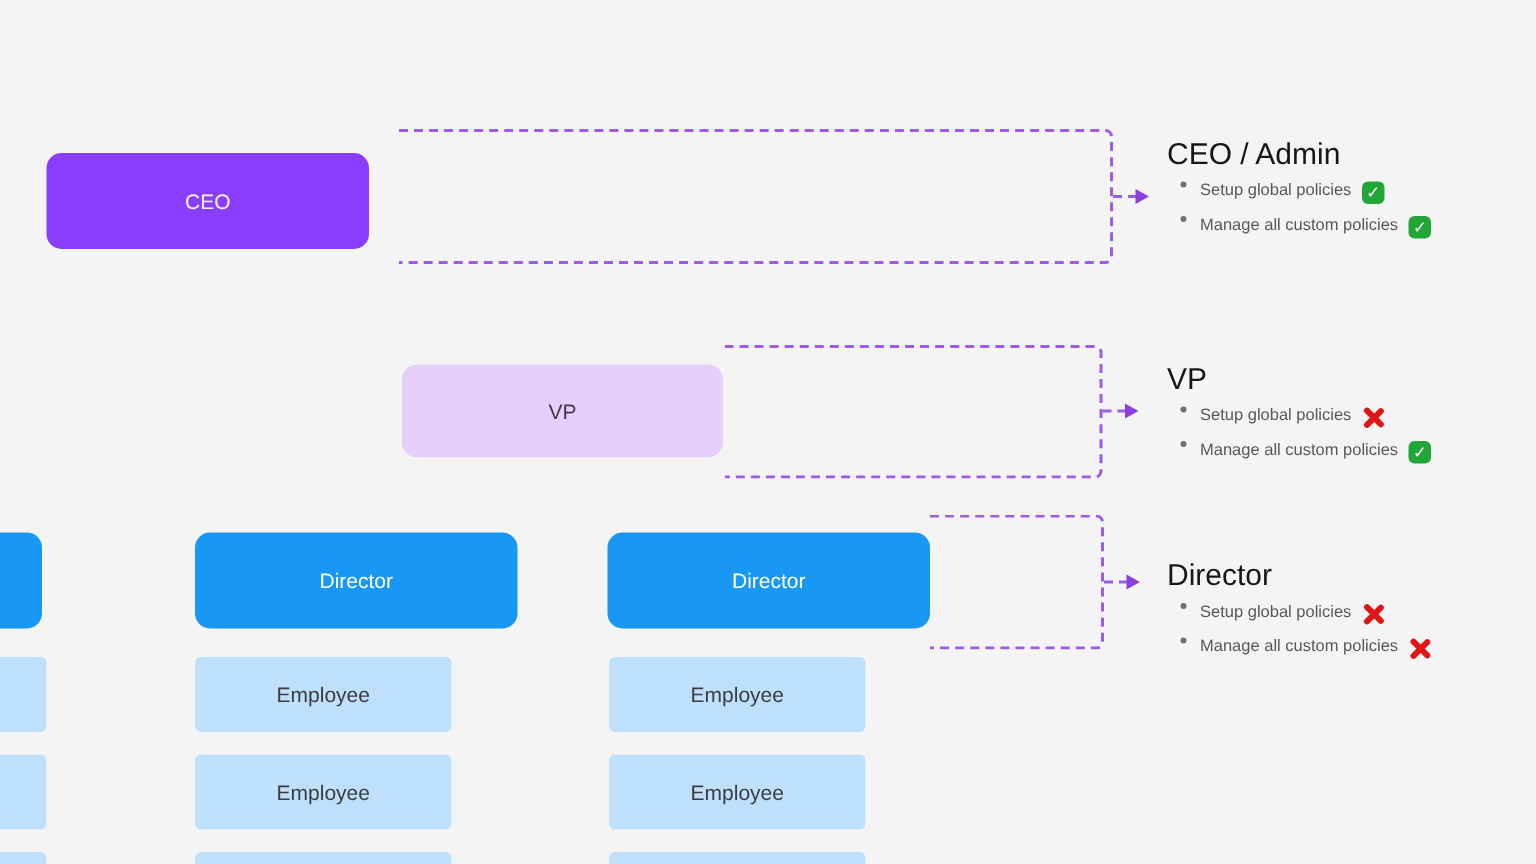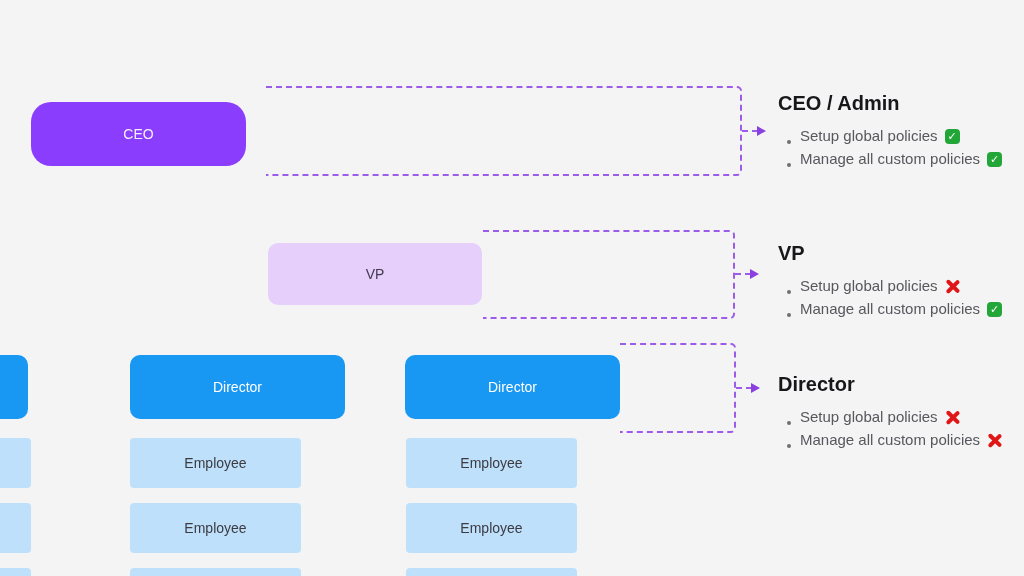--- a/index.html
+++ b/index.html
@@ -19,21 +19,21 @@
   .node {
     position: absolute;
     display: flex;
     align-items: center;
     justify-content: center;
     font-size: 14px;
     box-sizing: border-box;
   }
   .node-ceo {
     left: 31px; top: 102px; width: 215px; height: 64px;
-    background: #8b3dfe; color: #f7f1ff; border-radius: 20px;
+    background: #8b3dfe; color: #f7f1ff; border-radius: 10px;
   }
   .node-vp {
     left: 268px; top: 243px; width: 214px; height: 62px;
     background: #e6cffb; color: #42394f; border-radius: 10px;
   }
   .node-director {
     width: 215px; height: 64px;
     background: #1897f3; color: #ffffff; border-radius: 10px;
   }
   .dir-left  { left: -187px; top: 355px; }
@@ -87,28 +87,28 @@
     left: 778px;
     width: 246px;
   }
   .role-ceo { top: 90px; }
   .role-vp  { top: 240px; }
   .role-dir { top: 371px; }
   .role h2 {
     margin: 0 0 5px 0;
     font-size: 20px;
     line-height: 26px;
-    font-weight: 700;
+    font-weight: 400;
     color: #17171a;
   }
   .perm {
     display: flex;
-    align-items: flex-end;
+    align-items: flex-start;
     height: 23px;
-    font-size: 15px;
+    font-size: 11px;
     color: #57575c;
     padding-left: 9px;
   }
   .dot {
     width: 4px; height: 4px;
     border-radius: 50%;
     background: #6f6f74;
     margin-right: 9px;
     flex: none;
   }

